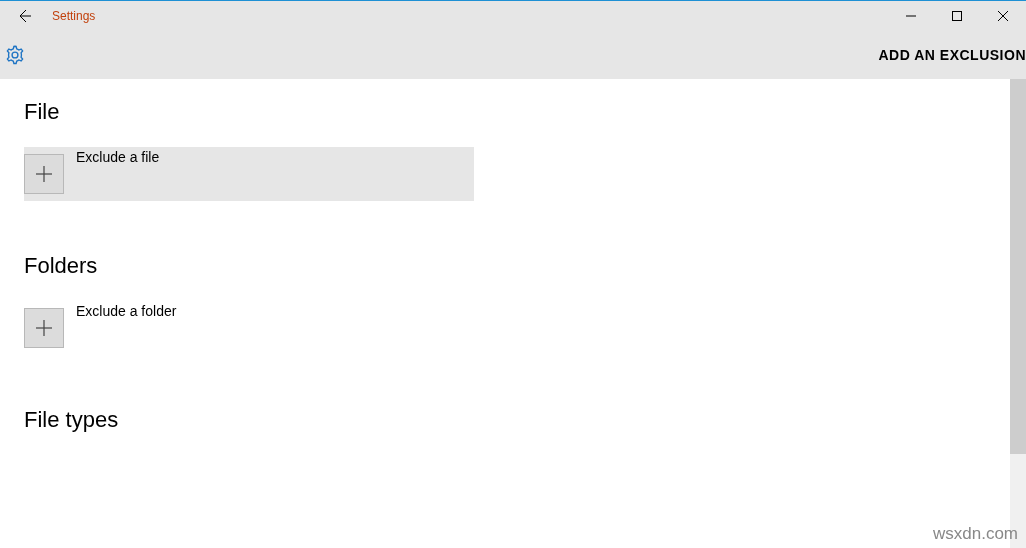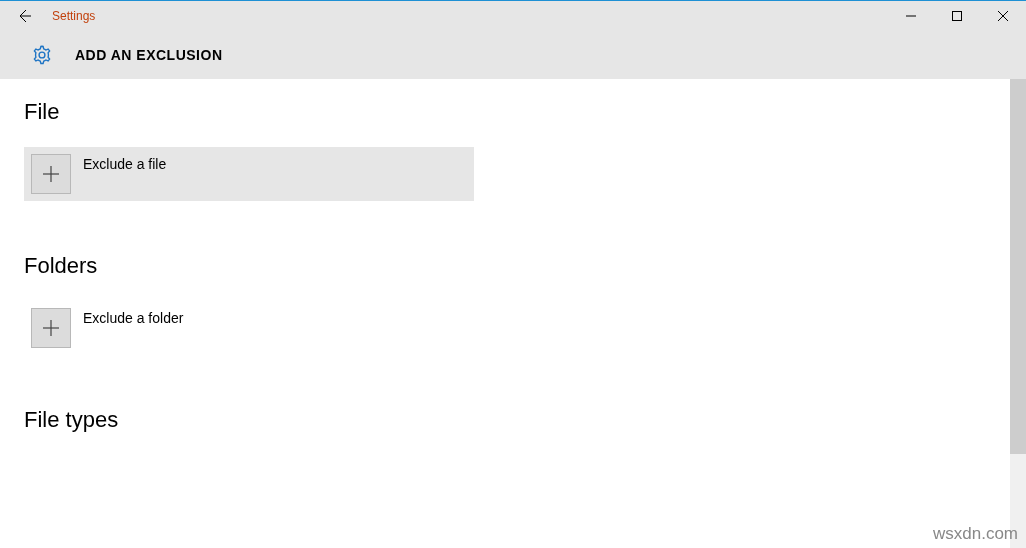--- a/index.html
+++ b/index.html
@@ -57,21 +57,22 @@
     }
     .window-control svg {
       width: 10px;
       height: 10px;
     }
     .header {
       height: 48px;
       background: #e6e6e6;
       display: flex;
       align-items: center;
-      padding-left: 31px;
+      padding-left: 4px;
+      justify-content: space-between;
     }
     .gear-icon {
       width: 22px;
       height: 22px;
       color: #1e74c4;
       margin-right: 22px;
       display: flex;
       align-items: center;
       justify-content: center;
     }
@@ -98,21 +99,20 @@
       font-size: 22px;
       font-weight: 400;
       color: #000;
       margin-bottom: 22px;
     }
     .option-row {
       display: flex;
       align-items: center;
       width: 450px;
       height: 54px;
-      padding: 7px;
       cursor: pointer;
     }
     .option-row.highlighted {
       background: #e6e6e6;
     }
     .plus-box {
       width: 40px;
       height: 40px;
       background: #dcdcdc;
       border: 1px solid #b8b8b8;

